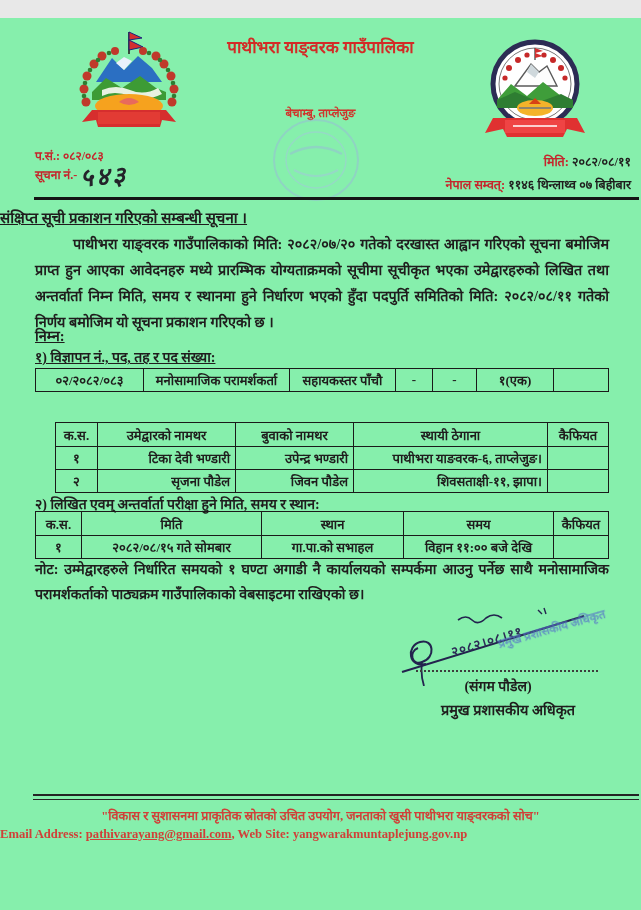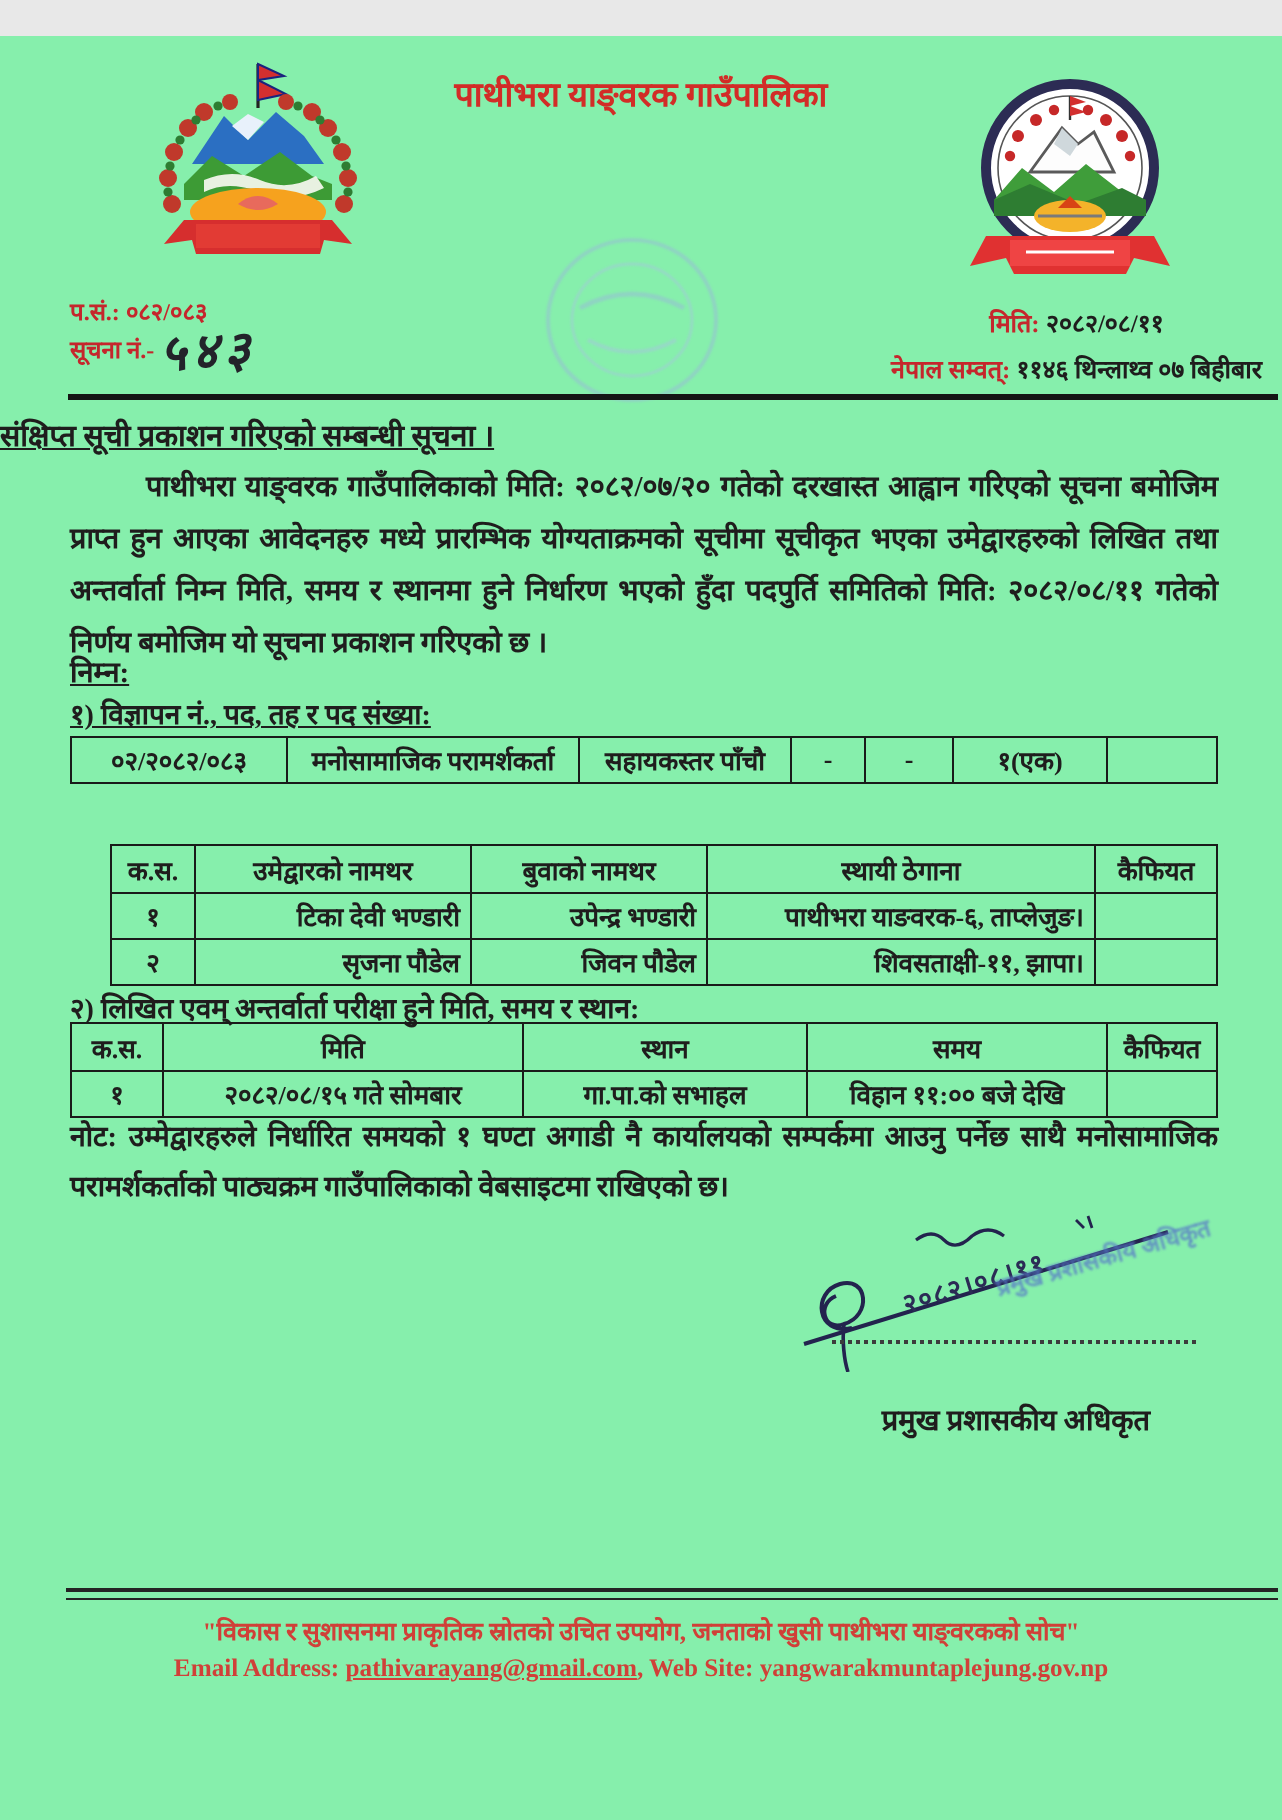--- a/index.html
+++ b/index.html
@@ -16,21 +16,21 @@
   .hdr-line1{top:17px;left:0;right:0;text-align:center;font-size:17px;font-weight:700;color:#d22c27;}
   .hdr-line2{top:40px;left:0;right:0;text-align:center;font-size:27px;font-weight:700;color:#d22c27;}
   .hdr-line3{top:87px;left:0;right:0;text-align:center;font-size:11.5px;font-weight:700;color:#d0342c;}
   .hdr-line4{top:104px;left:0;right:0;text-align:center;font-size:11.5px;font-weight:700;color:#d0342c;}
   .logo-left{top:12px;left:72px;width:114px;height:110px;}
   .logo-right{top:20px;left:481px;width:108px;height:104px;}
   .faint-stamp{top:96px;left:268px;width:96px;height:92px;opacity:.45;filter:blur(.6px);}
 
   
   .meta-left{top:129px;left:35px;font-size:12px;font-weight:700;line-height:19px;}
-  .meta-right{top:133px;right:10px;text-align:center;font-size:12.5px;font-weight:700;line-height:23px;}
+  .meta-right{top:133px;right:10px;text-align:right;font-size:12.5px;font-weight:700;line-height:23px;}
   .hand-number{
     display:inline-block;font-size:25px;font-weight:600;color:#23232a;
     transform:rotate(-3deg);letter-spacing:3px;font-style:italic;vertical-align:middle;
   }
   .black{color:#1f1d1d;}
   .rule{top:179px;left:34px;right:2px;height:3px;background:#151515;}
 
   
   .subject{top:189px;left:0;right:0;text-align:left;font-size:15px;font-weight:700;}
   .subject span{text-decoration:underline;}
@@ -71,21 +71,21 @@
     position:absolute;top:14px;left:108px;transform:rotate(-16deg);
     font-size:12px;font-weight:700;color:rgba(86,118,200,.72);white-space:nowrap;filter:blur(.4px);
   }
   .dotted{position:absolute;top:64px;left:28px;width:182px;border-bottom:2.5px dotted #3c3c3c;}
   .sig-name{position:absolute;top:70px;left:0;width:220px;text-align:center;font-size:14px;font-weight:700;}
   .sig-title{position:absolute;top:93px;left:0;width:240px;text-align:center;font-size:14.5px;font-weight:700;}
 
   
   .f-rule{top:776px;left:33px;right:2px;height:3px;border-top:2px solid #242424;border-bottom:1.4px solid #242424;}
   .f-slogan{top:789px;left:0;right:0;text-align:center;font-size:12.6px;font-weight:700;color:#d04038;}
-  .f-contact{top:809px;left:0;right:0;text-align:center;font-size:12.6px;font-weight:700;color:#d04038;}
+  .f-contact{top:809px;left:0;right:0;text-align:left;font-size:12.6px;font-weight:700;color:#d04038;}
   .f-contact .email{text-decoration:underline;}
 </style>
 </head>
 <body>
 
 <div class="page">
 
   <svg class="abs logo-left" viewBox="0 0 114 110">
 
     <line x1="57" y1="24" x2="57" y2="2" stroke="#222" stroke-width="1.6"></line>
@@ -163,20 +163,21 @@
     <line x1="38" y1="70" x2="70" y2="70" stroke="#7a7a7a" stroke-width="1.6"></line>
 
     <path d="M12 80 L4 95 L22 91 L26 99 L82 99 L86 91 L104 95 L96 80 Z" fill="#e03131"></path>
     <rect x="24" y="82" width="60" height="13" fill="#ef4444"></rect>
     <g stroke="#fff" stroke-width="1.4">
         <line x1="32" y1="88" x2="76" y2="88"></line>
       </g>
   </svg>
 
   <div class="abs hdr-line1">पाथीभरा याङ्वरक गाउँपालिका</div>
+  <div class="abs hdr-line3">बेचाम्बु, ताप्लेजुङ</div>
 
   <svg class="abs faint-stamp" viewBox="0 0 96 92">
     <ellipse cx="48" cy="46" rx="42" ry="40" fill="none" stroke="#9ab4dd" stroke-width="2"></ellipse>
     <ellipse cx="48" cy="46" rx="30" ry="28" fill="none" stroke="#a9c0e4" stroke-width="1.4"></ellipse>
     <path d="M22 40 q26 -14 52 0" fill="none" stroke="#9ab4dd" stroke-width="2.4"></path>
     <path d="M26 56 q22 12 44 0" fill="none" stroke="#a9c0e4" stroke-width="2"></path>
   </svg>
 
   <div class="abs meta-left">
     <div>
@@ -302,20 +303,21 @@
     <svg class="sig-svg" width="240" height="80" viewBox="0 0 240 80">
       <path d="M38 58 C20 62 18 40 32 36 C46 32 48 52 34 56 C24 60 20 46 30 42" fill="none" stroke="#23234e" stroke-width="2"></path>
       <path d="M34 56 C33 64 34 74 36 80" fill="none" stroke="#23234e" stroke-width="1.8"></path>
       <path d="M14 66 L196 10" fill="none" stroke="#23234e" stroke-width="2"></path>
       <path d="M70 14 q8 -6 14 0 q6 6 14 -2 q8 -6 16 0" fill="none" stroke="#23234e" stroke-width="1.6"></path>
       <path d="M150 4 l4 4 M156 2 l2 6" fill="none" stroke="#23234e" stroke-width="1.4"></path>
     </svg>
     <span class="hand-date">२०८२।०८।११</span>
     <span class="sig-stamp">प्रमुख प्रशासकीय अधिकृत</span>
     <div class="dotted"></div>
+    <div class="sig-name">(संगम पौडेल)</div>
     <div class="sig-title">प्रमुख प्रशासकीय अधिकृत</div>
   </div>
 
   <div class="abs f-rule"></div>
   <div class="abs f-slogan">"विकास र सुशासनमा प्राकृतिक स्रोतको उचित उपयोग, जनताको खुसी पाथीभरा याङ्वरकको सोच"</div>
   <div class="abs f-contact">
     <span>Email Address: </span><span class="email">pathivarayang@gmail.com</span><span>, Web Site: </span><span>yangwarakmuntaplejung.gov.np</span>
   </div>
 
 </div>

